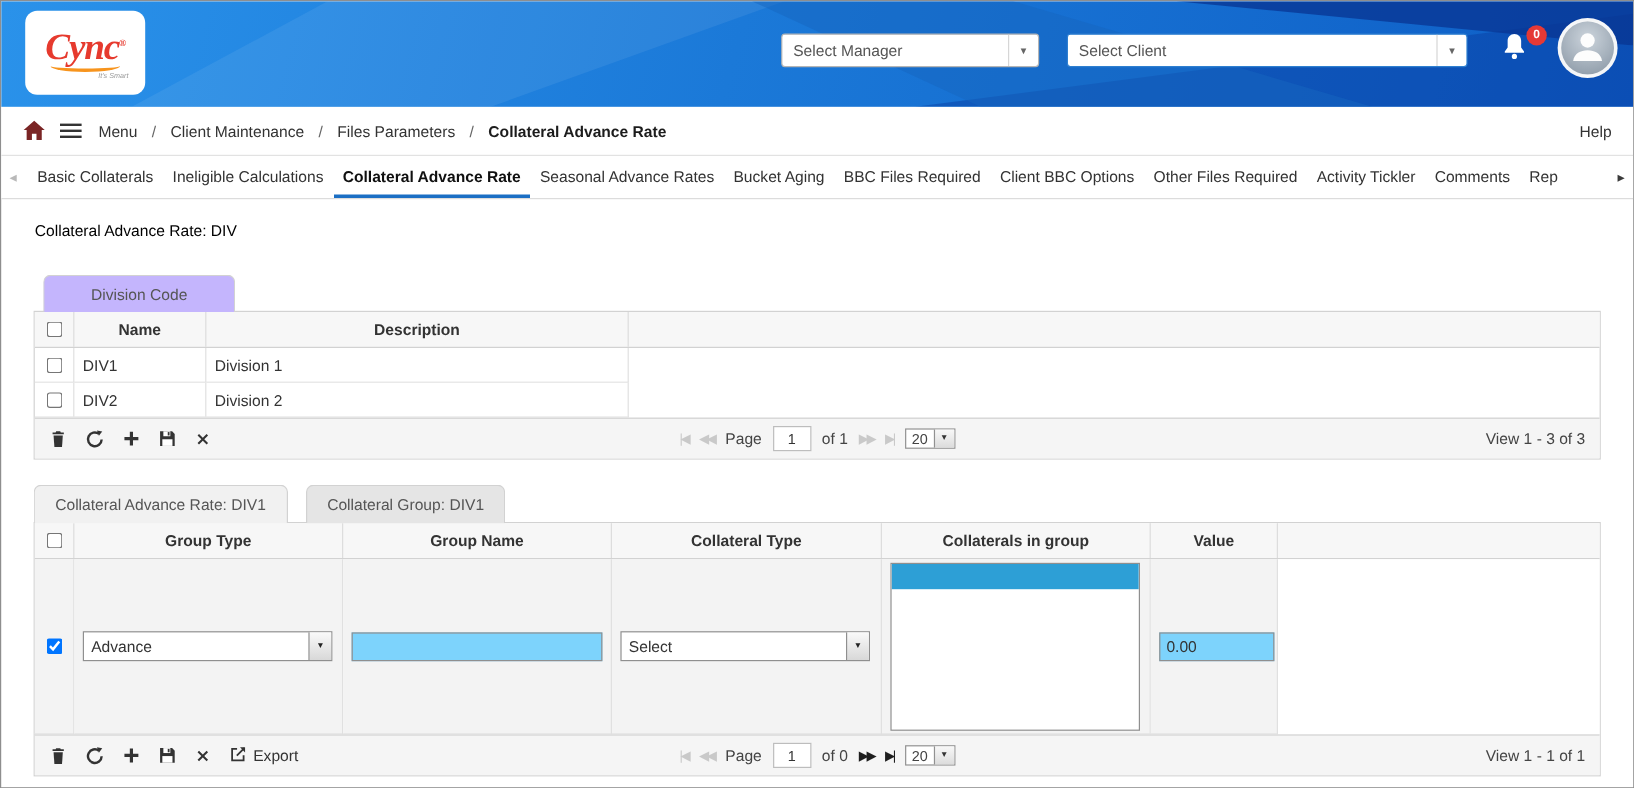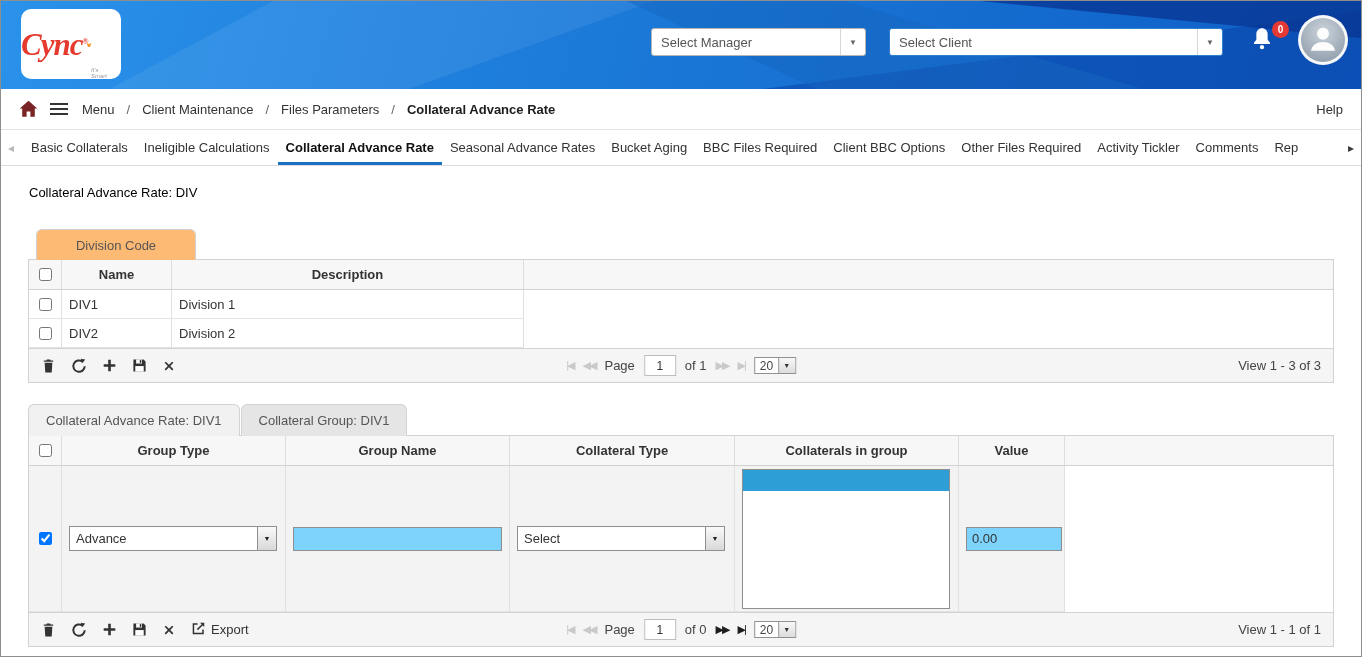--- a/index.html
+++ b/index.html
@@ -8,21 +8,21 @@
   .page { width:1362px; height:657px; background:#fff; border:1px solid #8e8e8e; position:relative; overflow:hidden; }
 
   
   .topbar { height:88px; position:relative; background:linear-gradient(105deg,#2a92ea 0%, #1b79d8 45%, #0e5ec6 100%); overflow:hidden; }
   .poly { position:absolute; inset:0; }
   .poly.p1 { background:rgba(9,60,160,.45); clip-path:polygon(56% 100%, 100% 12%, 100% 100%); }
   .poly.p2 { background:rgba(8,52,145,.75); clip-path:polygon(72% 0, 100% 0, 100% 42%); }
   .poly.p3 { background:rgba(255,255,255,.07); clip-path:polygon(20% 0, 48% 0, 30% 100%, 8% 100%); }
   .poly.p4 { background:rgba(21,101,192,.5); clip-path:polygon(46% 0, 62% 0, 84% 100%, 60% 100%); }
 
-  .logo { position:absolute; left:20px; top:8px; width:100px; height:70px; background:#fff; border-radius:10px; display:flex; align-items:center; justify-content:center; flex-direction:row; z-index:3; }
+  .logo { position:absolute; left:20px; top:8px; width:100px; height:70px; background:#fff; border-radius:10px; display:flex; align-items:center; justify-content:center; flex-direction:column; z-index:3; }
   .logo-text { color:#e63a2e; font-family:"Liberation Serif", serif; font-style:italic; font-weight:bold; font-size:31px; line-height:30px; letter-spacing:-1px; }
   .logo-reg { font-size:8px; vertical-align:super; color:#e63a2e; font-style:normal; }
   .logo-swoosh { width:58px; height:10px; border-bottom:3px solid #f7941d; border-radius:50%; margin-top:-4px; }
   .logo-tagline { font-size:6px; color:#9a9a9a; align-self:flex-end; margin:1px 14px 0 0; font-style:italic; }
 
   .top-select { position:absolute; top:27px; height:28px; background:#fff; border:1px solid #b5b5b5; border-radius:3px; display:flex; align-items:center; font-size:13px; color:#555; padding-left:9px; z-index:3; }
   .top-select.manager { left:650px; width:215px; }
   .top-select.client  { left:888px; width:334px; border-color:#2e7fd0; }
   .caret-box { margin-left:auto; width:25px; align-self:stretch; border-left:1px solid #d6d6d6; display:flex; align-items:center; justify-content:center; color:#666; font-size:8px; }
 
@@ -47,21 +47,21 @@
   .tab { display:flex; align-items:center; padding:0 8px; font-size:13px; color:#333; white-space:nowrap; cursor:pointer; }
   .tab.active { font-weight:bold; color:#101010; box-shadow:inset 0 -3px 0 #1b6fc4; }
   .tabs-scroll { position:absolute; top:0; bottom:0; display:flex; align-items:center; font-size:12px; background:#fff; padding:0 3px; cursor:pointer; }
   .tabs-scroll.left { left:4px; color:#b9b9b9; }
   .tabs-scroll.right { right:4px; color:#3a3a3a; }
 
   
   .content { padding:0 27px; }
   .section-title { margin:19px 0 0 1px; font-size:13px; color:#000000; }
 
-  .div-tab { margin:29px 0 -1px 8px; width:160px; height:31px; background:#fdba74; border:1px solid #d2d2d2; border-bottom:none; border-radius:6px 6px 0 0; display:flex; align-items:center; justify-content:center; font-size:13px; color:#555; position:relative; z-index:2; cursor:pointer; }
+  .div-tab { margin:29px 0 -1px 8px; width:160px; height:31px; background:#c4b5fd; border:1px solid #d2d2d2; border-bottom:none; border-radius:6px 6px 0 0; display:flex; align-items:center; justify-content:center; font-size:13px; color:#555; position:relative; z-index:2; cursor:pointer; }
 
   .grid { border:1px solid #d2d2d2; background:#fff; }
   .ghead { display:flex; background:#f7f7f7; border-bottom:1px solid #d2d2d2; height:30px; align-items:stretch; font-size:13px; font-weight:bold; color:#333; }
   .ghead .hcell { display:flex; align-items:center; justify-content:center; border-right:1px solid #ddd; cursor:pointer; }
   .ghead .hfill { flex:1; border-right:none; cursor:default; }
   .grow { display:flex; align-items:stretch; font-size:13px; color:#333; }
   .cell { display:flex; align-items:center; border-right:1px solid #e0e0e0; border-bottom:1px solid #e4e4e4; padding:0 7px; }
   .grow:last-of-type .cell { border-bottom:none; }
   .cfill { flex:1; border:none !important; }
 
@@ -78,21 +78,21 @@
   .export-btn { display:flex; align-items:center; gap:5px; cursor:pointer; color:#333; }
   .pcenter { position:absolute; left:50%; transform:translateX(-50%); display:flex; align-items:center; gap:9px; }
   .parrow { font-size:11px; color:#c9c9c9; letter-spacing:-2px; cursor:default; }
   .parrow.on { color:#1e1e1e; cursor:pointer; }
   .pinput { width:32px; height:21px; border:1px solid #bdbdbd; text-align:center; font-size:12px; font-family:"Liberation Sans", sans-serif; color:#333; }
   .sizesel { display:flex; align-items:center; height:17px; background:#fff; border:1px solid #919191; font-size:12px; padding-left:5px; min-width:42px; cursor:pointer; }
   .sizesel .sc { margin-left:auto; width:17px; height:100%; border-left:1px solid #919191; background:linear-gradient(#f8f8f8,#dcdcdc); display:flex; align-items:center; justify-content:center; font-size:7px; color:#333; }
   .pview { margin-left:auto; color:#444; }
 
   
-  .group-tabs { display:flex; gap:1px; margin:21px 0 -1px 0; position:relative; z-index:2; }
+  .group-tabs { display:flex; gap:15px; margin:21px 0 -1px 0; position:relative; z-index:2; }
   .gtab { height:32px; padding:0 17px; border:1px solid #d2d2d2; border-bottom:none; border-radius:6px 6px 0 0; display:flex; align-items:center; font-size:13px; color:#555; cursor:pointer; }
   .gtab.sel { background:#f1f1f1; }
   .gtab.unsel { background:#e5e5e5; }
 
   .g2 .c-check { width:33px; justify-content:center; padding:0; }
   .g2 .c-gtype { width:224px; }
   .g2 .c-gname { width:224px; }
   .g2 .c-ctype { width:225px; }
   .g2 .c-coll  { width:224px; }
   .g2 .c-val   { width:106px; }

